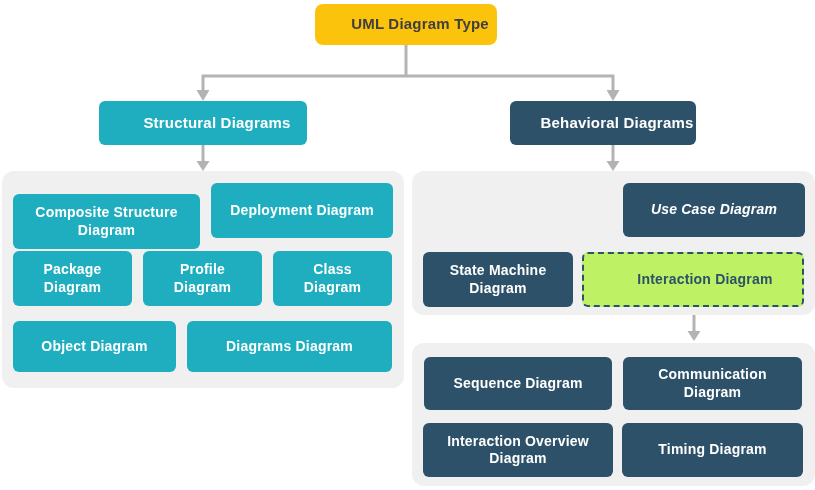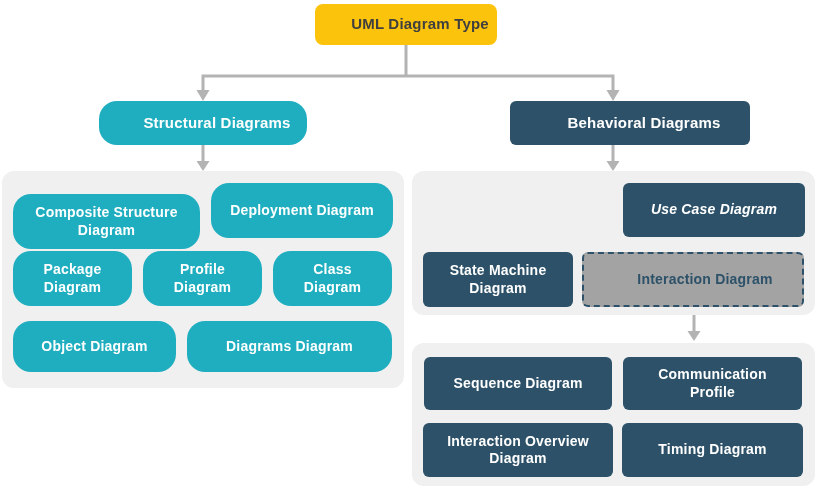--- a/index.html
+++ b/index.html
@@ -23,25 +23,25 @@
     letter-spacing:.2px;
     padding-left:28px;
   }
   .node-root{
     background:#FCC30D;
     color:#3F3F3F;
     font-size:15px;
     border-radius:8px;
   }
   .node-branch{font-size:15px;}
-  .teal{background:#1FAEBF;border-radius:18px;}
+  .teal{background:#1FAEBF;}
   .navy{background:#2C5168;}
   .node-child{font-size:14px;padding:2px 12px;}
   .dashed{
-    background:#a3a3a3;
+    background:#bef264;
     border:2px dashed #2C5168;
     color:#2C5168;
     padding-left:36px;
   }
   .group-panel{
     position:absolute;
     background:#F0F0F0;
     border-radius:12px;
   }
 </style>
@@ -67,32 +67,32 @@
     </g>
   </svg>
 
   <div class="group-panel" style="left:2px;top:171px;width:402px;height:217px;"></div>
   <div class="group-panel" style="left:412px;top:171px;width:403px;height:144px;"></div>
   <div class="group-panel" style="left:412px;top:343px;width:403px;height:143px;"></div>
 
   <div class="node node-root" style="left:315px;top:4px;width:182px;height:41px;">UML Diagram Type</div>
 
   <div class="node node-branch teal" style="left:99px;top:101px;width:208px;height:44px;">Structural Diagrams</div>
-  <div class="node node-branch navy" style="left:510px;top:101px;width:240px;height:44px;">Behavioral Diagrams</div>
+  <div class="node node-branch navy" style="left:510px;top:101px;width:186px;height:44px;">Behavioral Diagrams</div>
 
   <div class="node node-child teal" style="left:13px;top:194px;width:187px;height:55px;">Composite Structure Diagram</div>
   <div class="node node-child teal" style="left:211px;top:183px;width:182px;height:55px;">Deployment Diagram</div>
   <div class="node node-child teal" style="left:13px;top:251px;width:119px;height:55px;">Package Diagram</div>
   <div class="node node-child teal" style="left:143px;top:251px;width:119px;height:55px;">Profile Diagram</div>
   <div class="node node-child teal" style="left:273px;top:251px;width:119px;height:55px;">Class Diagram</div>
   <div class="node node-child teal" style="left:13px;top:321px;width:163px;height:51px;">Object Diagram</div>
   <div class="node node-child teal" style="left:187px;top:321px;width:205px;height:51px;">Diagrams Diagram</div>
 
   <div class="node node-child navy" style="left:623px;top:183px;width:182px;height:54px;font-style:italic;">Use Case Diagram</div>
   <div class="node node-child navy" style="left:423px;top:252px;width:150px;height:55px;">State Machine Diagram</div>
   <div class="node node-child dashed" style="left:582px;top:252px;width:222px;height:55px;">Interaction Diagram</div>
 
   <div class="node node-child navy" style="left:424px;top:357px;width:188px;height:53px;">Sequence Diagram</div>
-  <div class="node node-child navy" style="left:623px;top:357px;width:179px;height:53px;">Communication Profile</div>
+  <div class="node node-child navy" style="left:623px;top:357px;width:179px;height:53px;">Communication Diagram</div>
   <div class="node node-child navy" style="left:423px;top:423px;width:190px;height:54px;">Interaction Overview Diagram</div>
   <div class="node node-child navy" style="left:622px;top:423px;width:181px;height:54px;">Timing Diagram</div>
 
 </div>
 
 </body></html>

